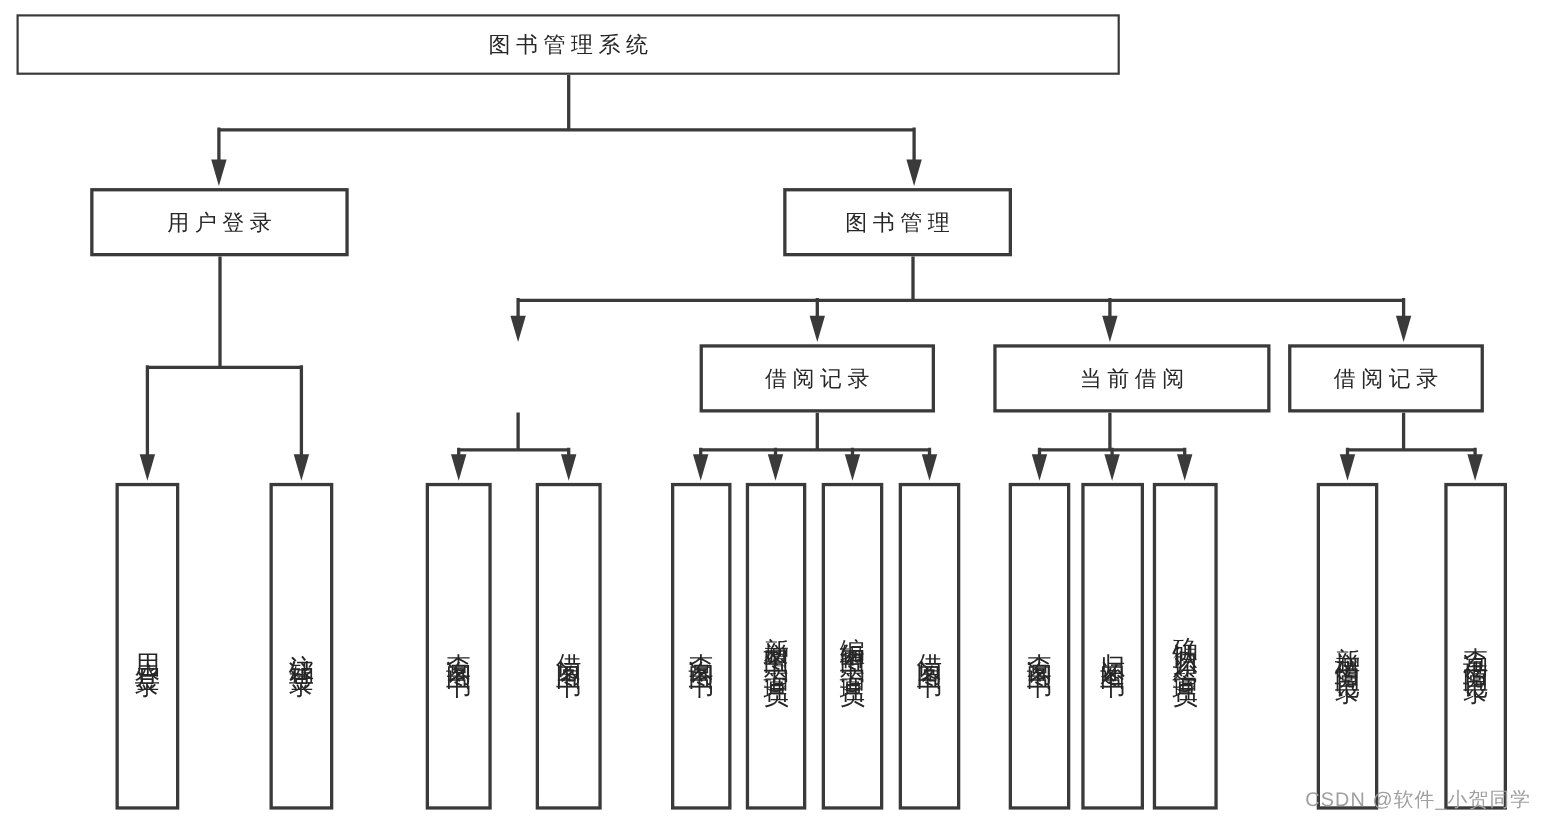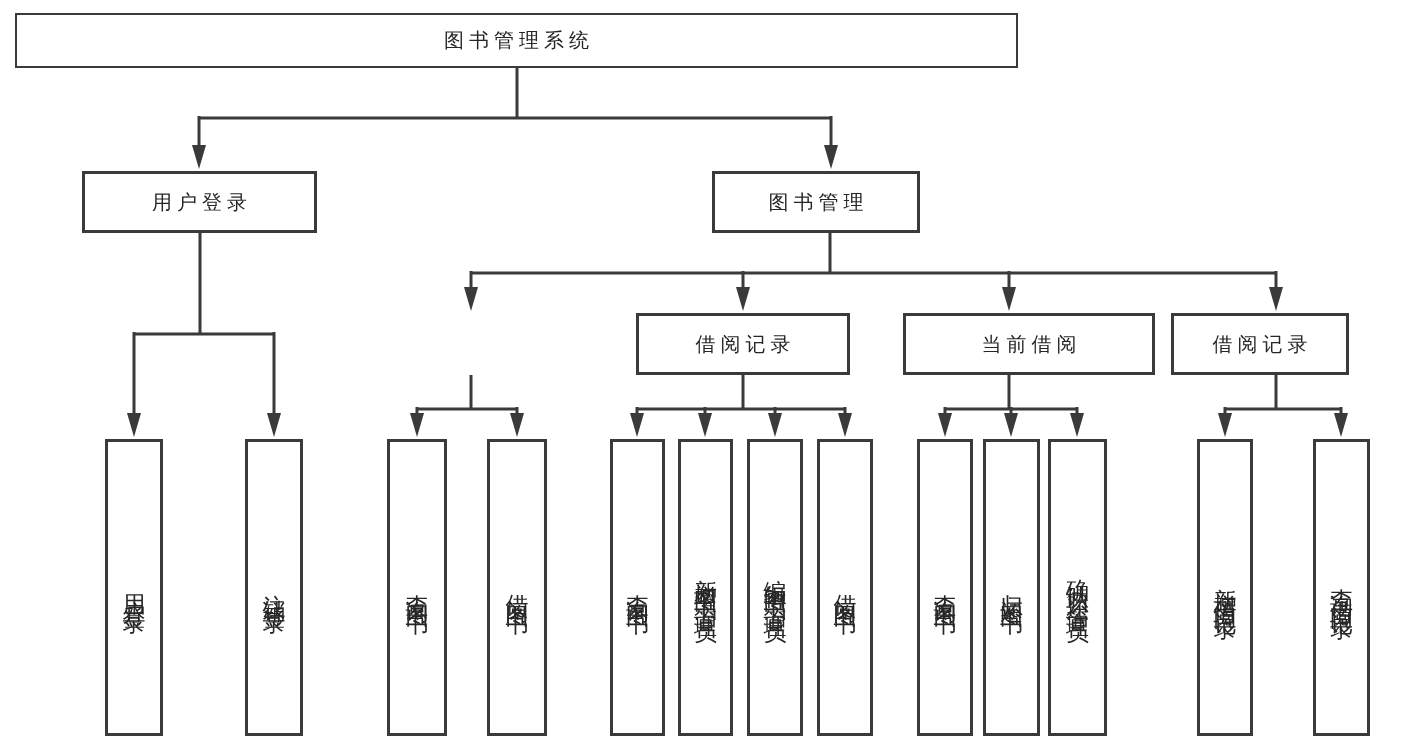--- a/index.html
+++ b/index.html
@@ -132,13 +132,14 @@
     <span>确认归还（管理员）</span>
   </div>
 
   <div class="box v" style="left:1197px;top:439px;width:56px;height:297px">
     <span>新增借阅记录</span>
   </div>
   <div class="box v" style="left:1313px;top:439px;width:57px;height:297px">
     <span>查询借阅记录</span>
   </div>
 
+  <div id="watermark">CSDN @软件_小贺同学</div>
 </div>
 
 </body></html>

